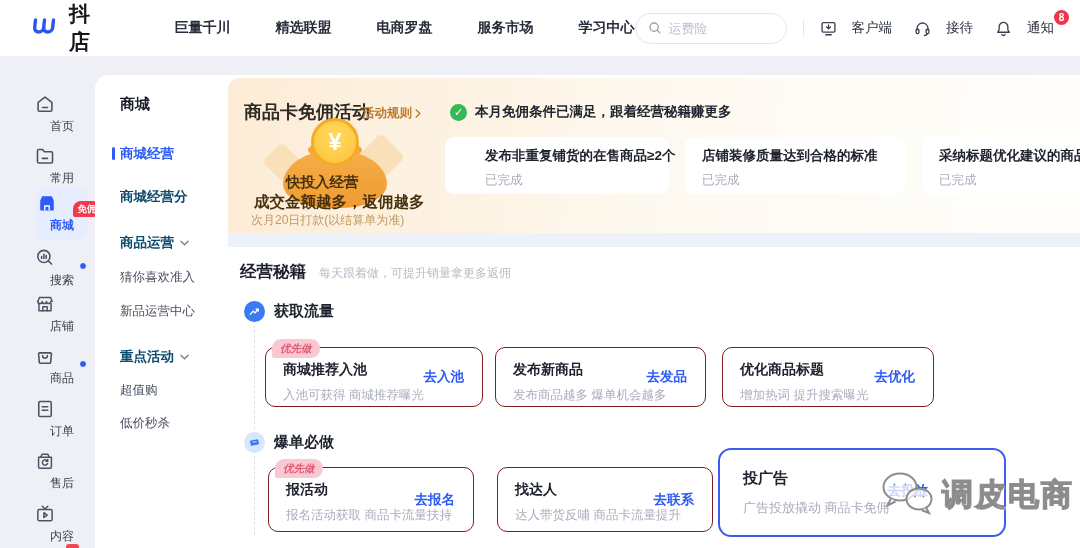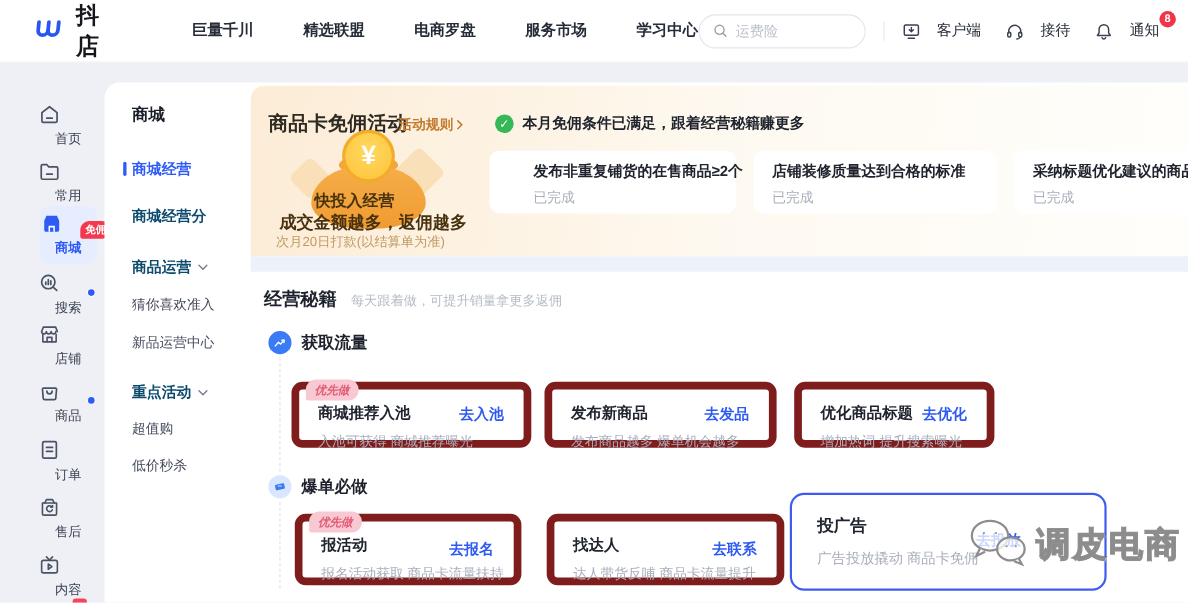--- a/index.html
+++ b/index.html
@@ -92,26 +92,26 @@
 .sec-sub { font-size:12px; color:#b6bbc7; }
 .timeline { position:absolute; left:26px; top:250px; height:210px; border-left:1px dashed #dde1ea; }
 .group-head { position:absolute; left:16px; display:flex; align-items:center; gap:9px;
   background:#fff; padding:2px 6px 2px 0; z-index:2; }
 .group-head.g1 { top:224px; }
 .group-head.g2 { top:355px; }
 .g-icon { width:21px; height:21px; border-radius:50%; display:flex; align-items:center; justify-content:center; }
 .g-icon.blue { background:#3b7af5; }
 .g-icon.lite { background:#d8e7fd; }
 .g-label { font-size:15px; font-weight:bold; color:#1c212c; }
-.tcard { position:absolute; background:#fff; border:7px solid #7f1d1d; border-radius:10px; padding:13px 17px; }
+.tcard { position:absolute; background:#fff; border:1px solid #7f1d1d; border-radius:10px; padding:13px 17px; }
 .tcard.r1 { top:272px; height:60px; }
 .tcard.r2 { top:392px; height:65px; }
 .tcard.a1 { left:37px; width:218px; }
 .tcard.a2 { left:267px; width:211px; }
-.tcard.a3 { left:494px; width:182px; }
+.tcard.a3 { left:494px; width:212px; }
 .tcard.b1 { left:40px; width:206px; }
 .tcard.b2 { left:269px; width:216px; }
 .tcard.hl { left:490px; top:373px; width:288px; height:89px; border:2px solid #3f5cf0;
   border-radius:13px; padding:19px 23px; }
 .tcard-title { font-size:14px; font-weight:bold; color:#20242f; white-space:nowrap; }
 .tcard-desc { font-size:12.5px; color:#a9aebc; margin-top:8px; white-space:nowrap; }
 .tcard.hl .tcard-title { font-size:15px; }
 .tcard.hl .tcard-desc { font-size:13px; margin-top:11px; }
 .tcard-action { position:absolute; right:18px; top:50%; transform:translateY(-50%);
   font-size:13.5px; font-weight:bold; color:#2e5bf3; cursor:pointer; white-space:nowrap; }

